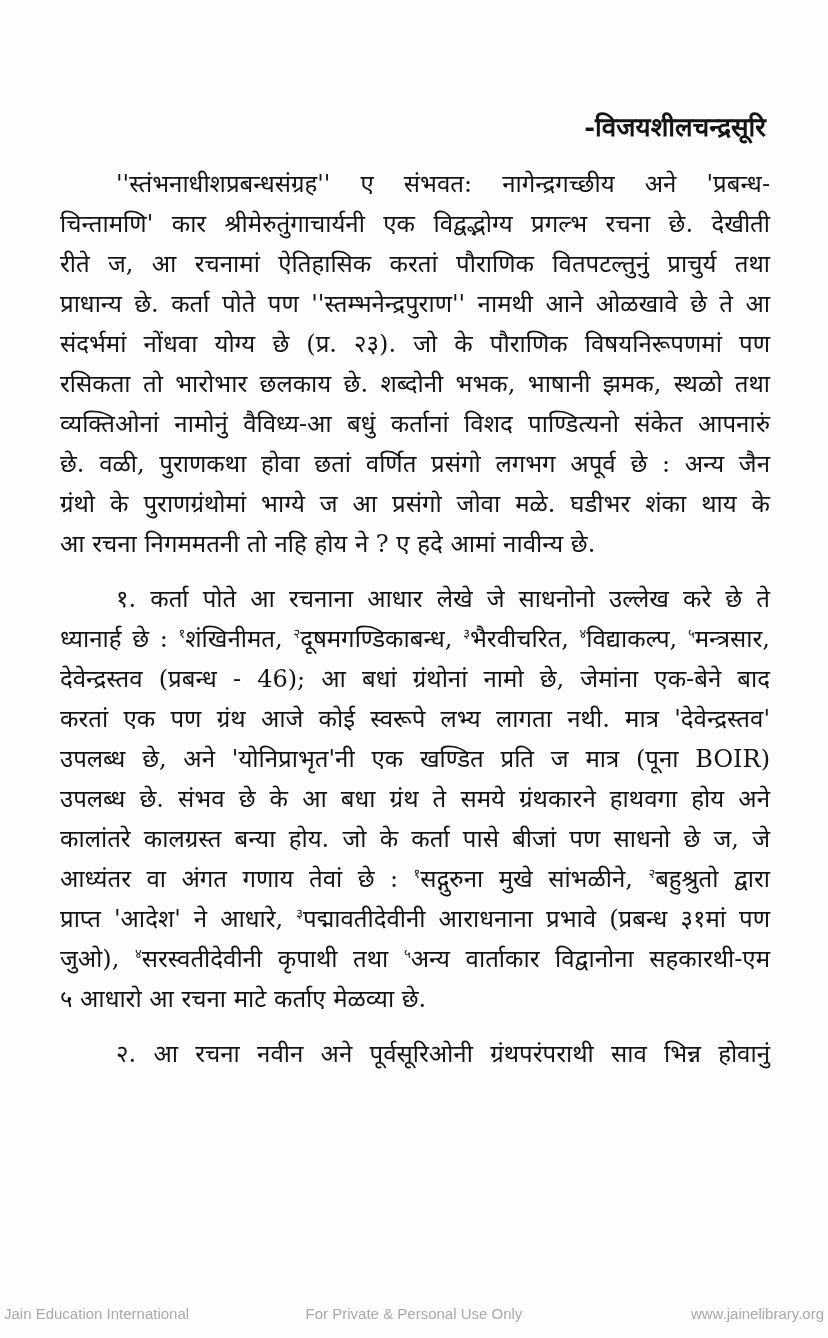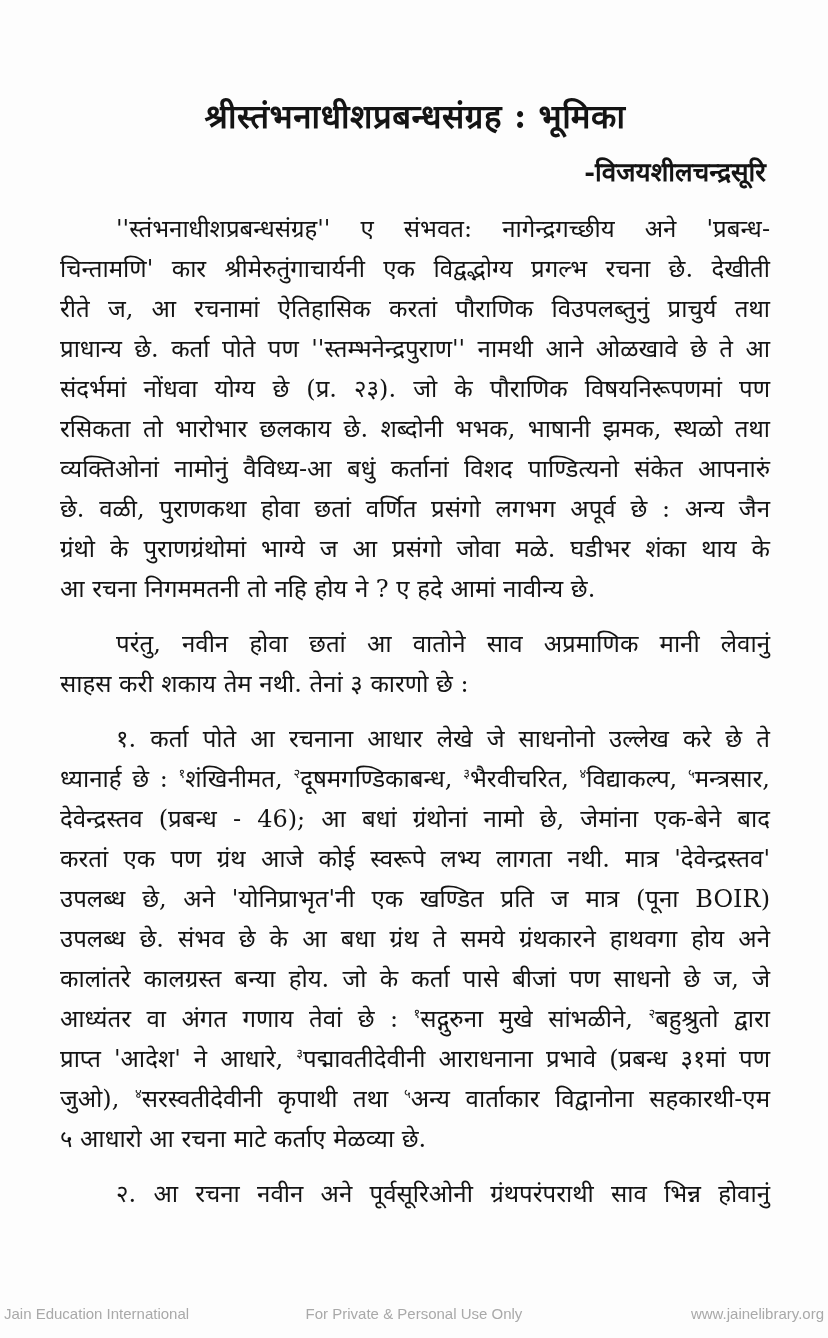--- a/index.html
+++ b/index.html
@@ -72,38 +72,33 @@
   }
   .footer .f-left  { flex: 1; text-align: left; }
   .footer .f-mid   { flex: 1; text-align: center; }
   .footer .f-right { flex: 1; text-align: right; margin-top: 28px; }
 </style>
 </head>
 <body>
 
 <div class="page">
   <div class="content">
-    <h1 class="title">श्रीस्तंभनाधीशप्रबन्धसंग्रह : भूमिका</h1>
     <div class="author">-विजयशीलचन्द्रसूरि</div>
     <div>
         <div class="para">
           <div class="line first just">''स्तंभनाधीशप्रबन्धसंग्रह'' ए संभवत: नागेन्द्रगच्छीय अने 'प्रबन्ध-</div>
           <div class="line just">चिन्तामणि' कार श्रीमेरुतुंगाचार्यनी एक विद्वद्भोग्य प्रगल्भ रचना छे. देखीती</div>
-          <div class="line just">रीते ज, आ रचनामां ऐतिहासिक करतां पौराणिक विउपलब्तुनुं प्राचुर्य तथा</div>
+          <div class="line just">रीते ज, आ रचनामां ऐतिहासिक करतां पौराणिक वितपटल्तुनुं प्राचुर्य तथा</div>
           <div class="line just">प्राधान्य छे. कर्ता पोते पण ''स्तम्भनेन्द्रपुराण'' नामथी आने ओळखावे छे ते आ</div>
           <div class="line just">संदर्भमां नोंधवा योग्य छे (प्र. २३). जो के पौराणिक विषयनिरूपणमां पण</div>
           <div class="line just">रसिकता तो भारोभार छलकाय छे. शब्दोनी भभक, भाषानी झमक, स्थळो तथा</div>
           <div class="line just">व्यक्तिओनां नामोनुं वैविध्य-आ बधुं कर्तानां विशद पाण्डित्यनो संकेत आपनारुं</div>
           <div class="line just">छे. वळी, पुराणकथा होवा छतां वर्णित प्रसंगो लगभग अपूर्व छे : अन्य जैन</div>
           <div class="line just">ग्रंथो के पुराणग्रंथोमां भाग्ये ज आ प्रसंगो जोवा मळे. घडीभर शंका थाय के</div>
           <div class="line">आ रचना निगममतनी तो नहि होय ने ? ए हदे आमां नावीन्य छे.</div>
-        </div>
-        <div class="para">
-          <div class="line first just">परंतु, नवीन होवा छतां आ वातोने साव अप्रमाणिक मानी लेवानुं</div>
-          <div class="line">साहस करी शकाय तेम नथी. तेनां ३ कारणो छे :</div>
         </div>
         <div class="para">
           <div class="line first just">१. कर्ता पोते आ रचनाना आधार लेखे जे साधनोनो उल्लेख करे छे ते</div>
           <div class="line just">ध्यानार्ह छे : <sup>१</sup>शंखिनीमत, <sup>२</sup>दूषमगण्डिकाबन्ध, <sup>३</sup>भैरवीचरित, <sup>४</sup>विद्याकल्प, <sup>५</sup>मन्त्रसार,</div>
           <div class="line just">देवेन्द्रस्तव (प्रबन्ध - 46); आ बधां ग्रंथोनां नामो छे, जेमांना एक-बेने बाद</div>
           <div class="line just">करतां एक पण ग्रंथ आजे कोई स्वरूपे लभ्य लागता नथी. मात्र 'देवेन्द्रस्तव'</div>
           <div class="line just">उपलब्ध छे, अने 'योनिप्राभृत'नी एक खण्डित प्रति ज मात्र (पूना BOIR)</div>
           <div class="line just">उपलब्ध छे. संभव छे के आ बधा ग्रंथ ते समये ग्रंथकारने हाथवगा होय अने</div>
           <div class="line just">कालांतरे कालग्रस्त बन्या होय. जो के कर्ता पासे बीजां पण साधनो छे ज, जे</div>
           <div class="line just">आध्यंतर वा अंगत गणाय तेवां छे : <sup>१</sup>सद्गुरुना मुखे सांभळीने, <sup>२</sup>बहुश्रुतो द्वारा</div>

